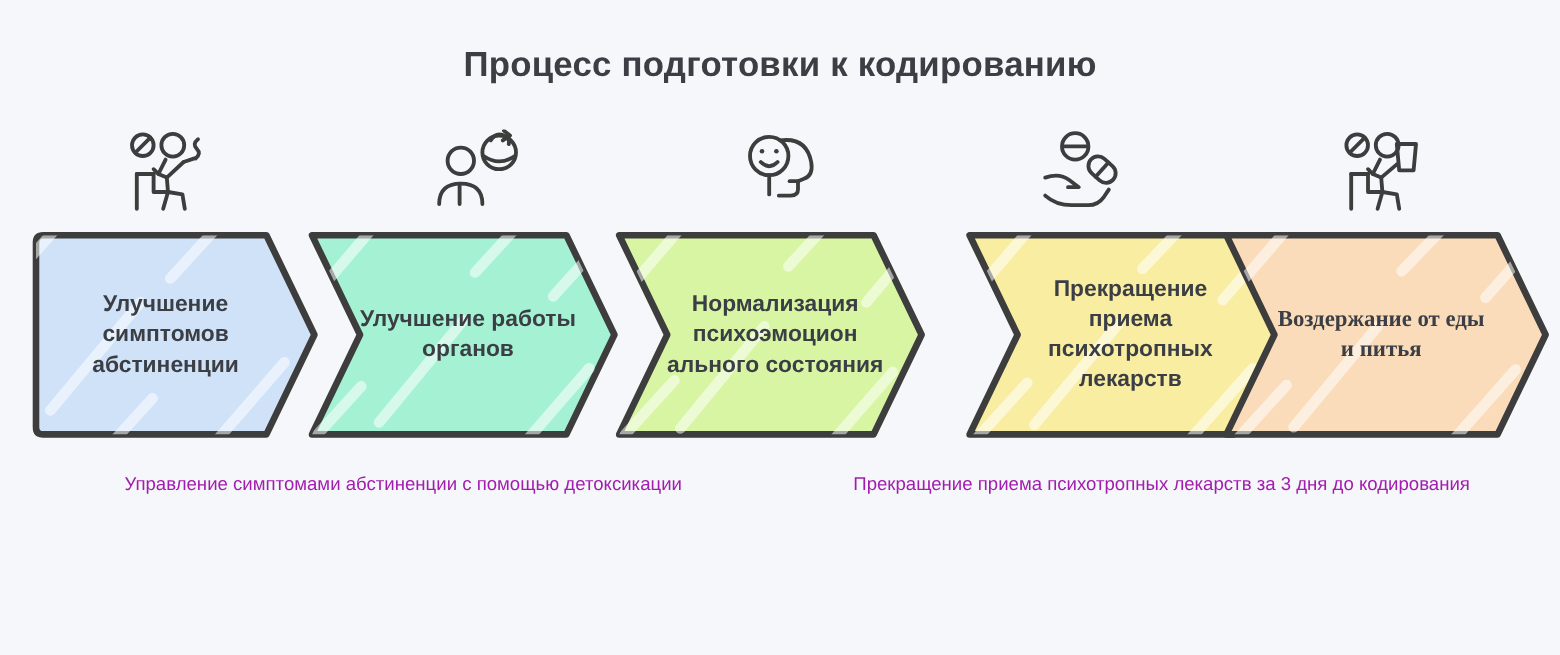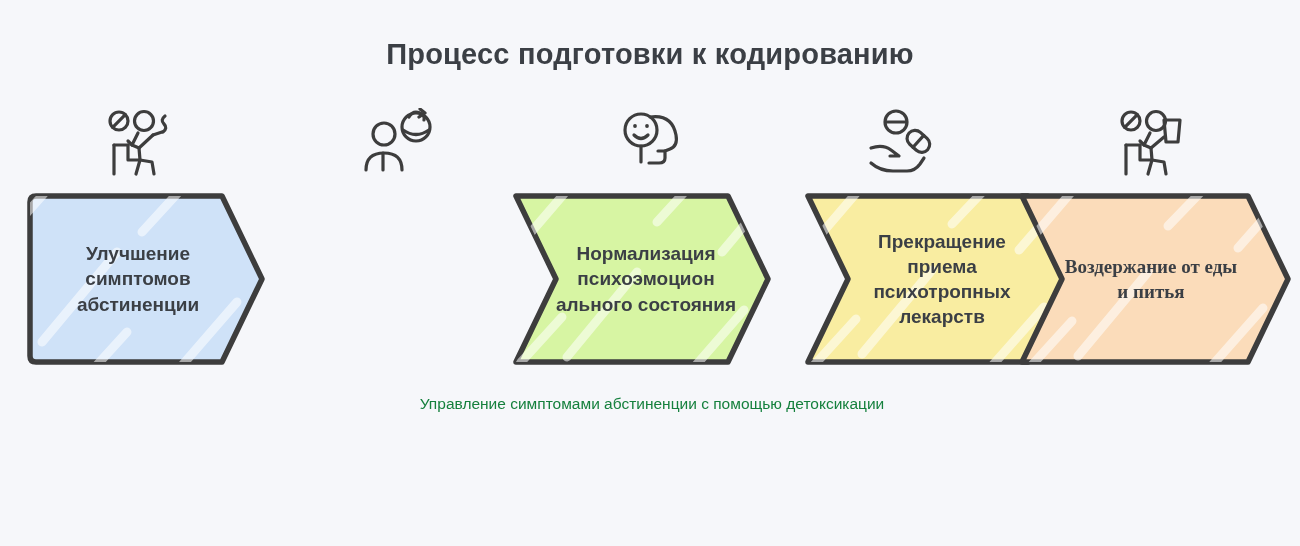--- a/index.html
+++ b/index.html
@@ -97,21 +97,21 @@
     top: 392px;
     left: 20px;
     width: 1264px;
     display: flex;
   }
   .caption {
     flex: 1 1 0;
     text-align: center;
     font-size: 15.5px;
     line-height: 1.52;
-    color: #15803d;
+    color: #a21caf;
     padding: 0 26px;
     box-sizing: border-box;
   }
 </style>
 </head>
 <body>
 
 <div class="stage">
 
   <div class="title">Процесс подготовки к кодированию</div>
@@ -216,20 +216,41 @@
             <line x1="20" y1="150" x2="95" y2="60"></line>
             <line x1="120" y1="40" x2="175" y2="-20"></line>
             <line x1="150" y1="185" x2="215" y2="110"></line>
             <line x1="55" y1="195" x2="105" y2="140"></line>
           </g>
         </g>
       </svg>
       <div class="chev-label first">Улучшение симптомов абстиненции</div>
     </div>
 
+    <div class="chev-wrap" style="left:256px; width:262px;">
+      <svg width="262" height="174" viewBox="0 0 262 174">
+        <defs>
+          <clipPath id="clip2">
+              <path d="M4 4 L216 4 L256 87 L216 170 L4 170 L44 87 Z"></path>
+            </clipPath>
+        </defs>
+        <path d="M4 4 L216 4 L256 87 L216 170 L4 170 L44 87 Z" fill="#a4f2d3" stroke="#3d3d3d" stroke-width="5.5" stroke-linejoin="round"></path>
+        <g clip-path="url(#clip2)" opacity="0.55">
+          <g stroke="#ffffff" stroke-width="9" stroke-linecap="round">
+            <line x1="10" y1="50" x2="70" y2="-20"></line>
+            <line x1="60" y1="160" x2="130" y2="75"></line>
+            <line x1="140" y1="35" x2="195" y2="-25"></line>
+            <line x1="170" y1="190" x2="235" y2="115"></line>
+            <line x1="-5" y1="185" x2="45" y2="130"></line>
+            <line x1="205" y1="55" x2="250" y2="5"></line>
+          </g>
+        </g>
+      </svg>
+      <div class="chev-label">Улучшение работы органов</div>
+    </div>
 
     <div class="chev-wrap" style="left:512px; width:262px;">
       <svg width="262" height="174" viewBox="0 0 262 174">
         <defs>
           <clipPath id="clip3">
               <path d="M4 4 L216 4 L256 87 L216 170 L4 170 L44 87 Z"></path>
             </clipPath>
         </defs>
         <path d="M4 4 L216 4 L256 87 L216 170 L4 170 L44 87 Z" fill="#d7f5a3" stroke="#3d3d3d" stroke-width="5.5" stroke-linejoin="round"></path>
         <g clip-path="url(#clip3)" opacity="0.55">
@@ -287,15 +308,16 @@
           </g>
         </g>
       </svg>
       <div class="chev-label last">Воздержание от еды и питья</div>
     </div>
 
   </div>
 
   <div class="captions">
     <div class="caption">Управление симптомами абстиненции с помощью детоксикации</div>
+    <div class="caption">Прекращение приема психотропных лекарств за 3 дня до кодирования</div>
   </div>
 
 </div>
 
 </body></html>

